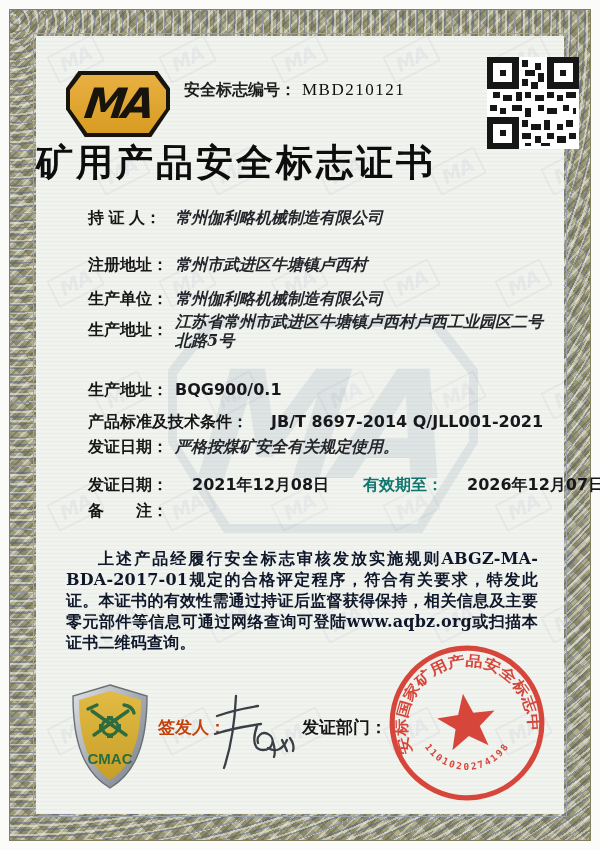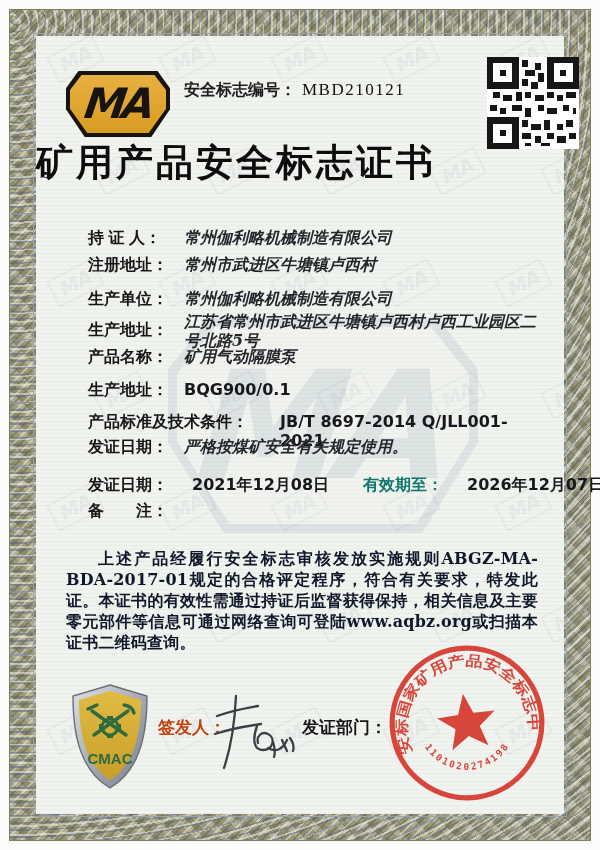--- a/index.html
+++ b/index.html
@@ -54,21 +54,21 @@
   .title{position:absolute;left:36px;top:138px;width:528px;
     font:700 37px "Liberation Serif",serif;color:#0d0d0d;letter-spacing:3px;}
 
   
   .row{position:absolute;left:88px;width:460px;}
   .lbl{font:700 16px "Liberation Sans",sans-serif;color:#161616;white-space:nowrap;}
   .val{font:italic 600 16px "DejaVu Serif",serif;color:#23252a;}
   .val.num, .num{font:600 16px "DejaVu Sans",sans-serif;font-style:normal;color:#17181c;}
   .row-flex{display:flex;align-items:flex-start;}
   .row-flex .lbl{width:84px;flex:0 0 84px;}
-  .row-flex .val{margin-left:12px;line-height:19px;display:block;}
+  .row-flex .val{margin-left:3px;line-height:19px;display:block;}
   .wide-lbl .lbl{width:180px;flex:0 0 180px;}
   .addr .val{width:372px;}
 
   .dates-row{position:absolute;left:88px;top:475px;width:460px;white-space:nowrap;}
   .dates-row .num{margin-left:24px;}
   .dates-row .lbl2{font:700 16px "Liberation Sans",sans-serif;color:#0f766e;margin-left:34px;}
 
   .remark{position:absolute;left:88px;top:501px;}
 
   .paragraph{position:absolute;left:66px;top:548px;width:472px;
@@ -190,39 +190,35 @@
           <rect x="19" y="24" width="2" height="2"></rect>
         <rect x="22" y="25" width="3" height="2"></rect>
           <rect x="26" y="24" width="2" height="2"></rect>
         <rect x="12" y="27" width="2" height="1"></rect>
           <rect x="17" y="27" width="3" height="1"></rect>
       </g>
     </svg>
 
     <div class="title">矿用产品安全标志证书</div>
 
-    <div class="row row-flex" style="top:228px">
+    <div class="row row-flex" style="top:208px">
       <span class="lbl">持 证 人：</span>
       <span class="val">常州伽利略机械制造有限公司</span>
     </div>
     <div class="row row-flex" style="top:255px">
       <span class="lbl">注册地址：</span>
       <span class="val">常州市武进区牛塘镇卢西村</span>
     </div>
     <div class="row row-flex" style="top:289px">
       <span class="lbl">生产单位：</span>
       <span class="val">常州伽利略机械制造有限公司</span>
     </div>
     <div class="row row-flex addr" style="top:312px">
       <span class="lbl" style="padding-top:8px">生产地址：</span>
       <span class="val">江苏省常州市武进区牛塘镇卢西村卢西工业园区二号北路5号</span>
-    </div>
-    <div class="row row-flex" style="top:347px">
-      <span class="lbl">产品名称：</span>
-      <span class="val">矿用气动隔膜泵</span>
     </div>
     <div class="row row-flex" style="top:380px">
       <span class="lbl">生产地址：</span>
       <span class="val num">BQG900/0.1</span>
     </div>
     <div class="row row-flex wide-lbl" style="top:412px">
       <span class="lbl">产品标准及技术条件：</span>
       <span class="val num">JB/T 8697-2014  Q/JLL001-2021</span>
     </div>
     <div class="row row-flex" style="top:437px">

